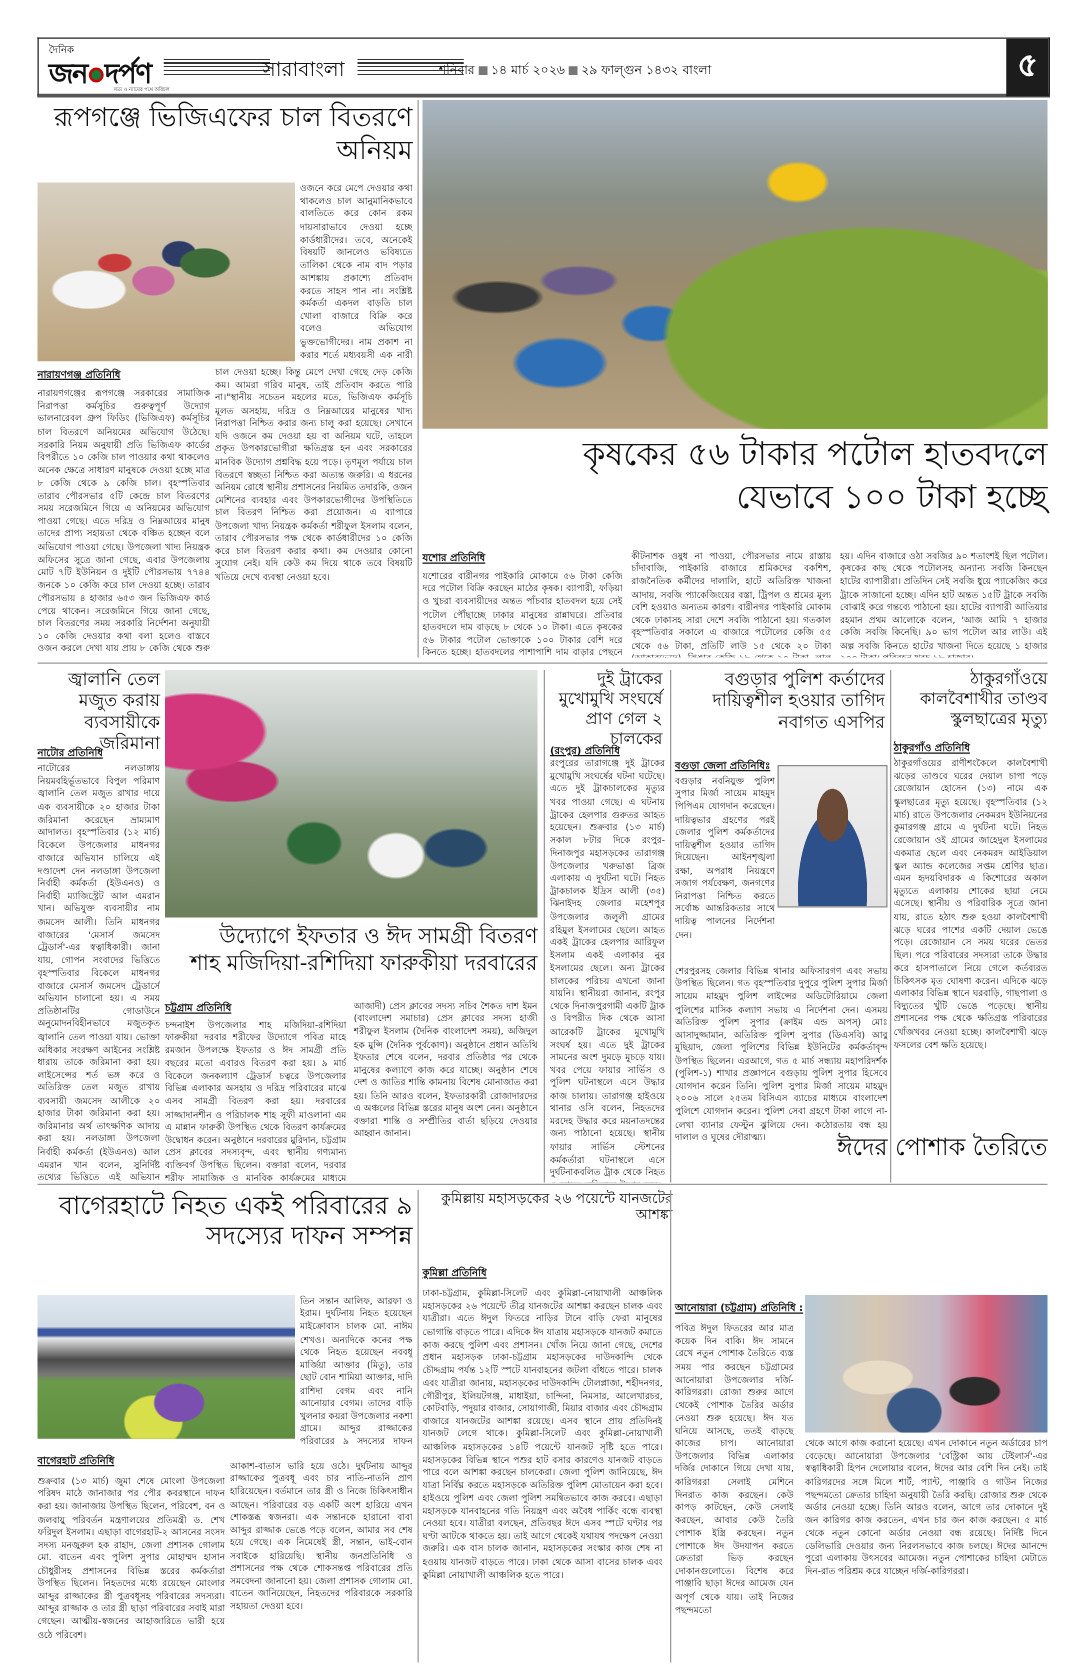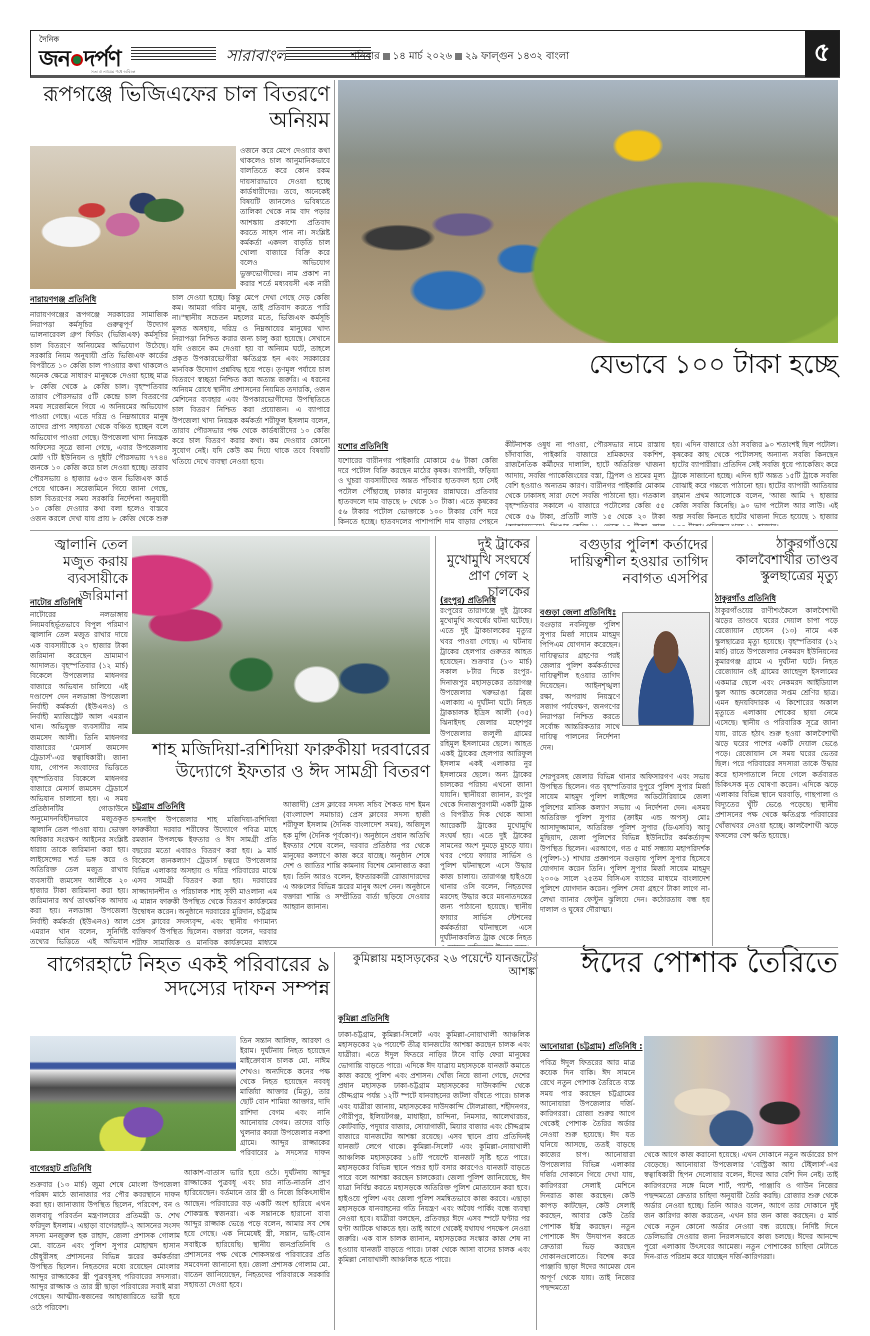--- a/index.html
+++ b/index.html
@@ -69,52 +69,53 @@
 </head>
 <body>
 
 <div class="abs masthead">
   <div class="abs logo-small">দৈনিক</div>
   <div class="abs logo-main">
     <span>জন</span><span class="logo-dot"></span><span>দর্পণ</span>
   </div>
   <div class="abs logo-tag">সত্য ও ন্যায়ের পথে অবিচল</div>
   <div class="abs rule-lines" style="left:100px; top:16px; width:85px;"></div>
-  <div class="abs section-name" style="left:195px;font-style:italic;">সারাবাংলা</div>
+  <div class="abs section-name" style="left:179px;">সারাবাংলা</div>
   <div class="abs rule-lines" style="left:255px; top:16px; width:85px;"></div>
   <div class="abs dateline" style="left:320px;">
     <span>শনিবার</span><span class="sq"></span><span>১৪ মার্চ ২০২৬</span><span class="sq"></span><span>২৯ ফাল্গুন ১৪৩২ বাংলা</span>
   </div>
   <div class="abs page-num">৫</div>
 </div>
 
 <a class="abs hl link-hl" href="#" style="left:30px; top:82px; width:300px; font-size:21px;">রূপগঞ্জে ভিজিএফের চাল বিতরণে অনিয়ম</a>
 <div class="abs photo ph-rice" style="left:30px; top:146px; width:206px; height:143px;"></div>
 <div class="abs body-text" style="left:240px; top:146px; width:90px; height:143px; overflow:hidden;">ওজনে করে মেপে দেওয়ার কথা থাকলেও চাল আনুমানিকভাবে বালতিতে করে কোন রকম দায়সারাভাবে দেওয়া হচ্ছে কার্ডধারীদের। তবে, অনেকেই বিষয়টি জানলেও ভবিষ্যতে তালিকা থেকে নাম বাদ পড়ার আশঙ্কায় প্রকাশ্যে প্রতিবাদ করতে সাহস পান না। সংশ্লিষ্ট কর্মকর্তা একদল বাড়তি চাল খোলা বাজারে বিক্রি করে বলেও অভিযোগ ভুক্তভোগীদের। নাম প্রকাশ না করার শর্তে মধ্যবয়সী এক নারী বলেন, "আমাদের বলা হয় ১০ কেজি</div>
 <div class="abs byline" style="left:30px; top:293px;">নারায়ণগঞ্জ প্রতিনিধি</div>
 <div class="abs body-text" style="left:30px; top:310px; width:138px; height:212px; overflow:hidden;">নারায়ণগঞ্জের রূপগঞ্জে সরকারের সামাজিক নিরাপত্তা কর্মসূচির গুরুত্বপূর্ণ উদ্যোগ ভালনারেবল গ্রুপ ফিডিং (ভিজিএফ) কর্মসূচির চাল বিতরণে অনিয়মের অভিযোগ উঠেছে। সরকারি নিয়ম অনুযায়ী প্রতি ভিজিএফ কার্ডের বিপরীতে ১০ কেজি চাল পাওয়ার কথা থাকলেও অনেক ক্ষেত্রে সাধারণ মানুষকে দেওয়া হচ্ছে মাত্র ৮ কেজি থেকে ৯ কেজি চাল। বৃহস্পতিবার তারাব পৌরসভার ৫টি কেন্দ্রে চাল বিতরণের সময় সরেজমিনে গিয়ে এ অনিয়মের অভিযোগ পাওয়া গেছে। এতে দরিদ্র ও নিম্নআয়ের মানুষ তাদের প্রাপ্য সহায়তা থেকে বঞ্চিত হচ্ছেন বলে অভিযোগ পাওয়া গেছে। উপজেলা খাদ্য নিয়ন্ত্রক অফিসের সূত্রে জানা গেছে, এবার উপজেলায় মোট ৭টি ইউনিয়ন ও দুইটি পৌরসভায় ৭৭৪৪ জনকে ১০ কেজি করে চাল দেওয়া হচ্ছে। তারাব পৌরসভায় ৪ হাজার ৬৫৩ জন ভিজিএফ কার্ড পেয়ে থাকেন। সরেজমিনে গিয়ে জানা গেছে, চাল বিতরণের সময় সরকারি নির্দেশনা অনুযায়ী ১০ কেজি দেওয়ার কথা বলা হলেও বাস্তবে ওজন করলে দেখা যায় প্রায় ৮ কেজি থেকে শুরু করে ৯ কেজি চাল রিলিফের নামে।</div>
 <div class="abs body-text" style="left:172px; top:293px; width:158px; height:229px; overflow:hidden;">চাল দেওয়া হচ্ছে। কিন্তু মেপে দেখা গেছে দেড় কেজি কম। আমরা গরিব মানুষ, তাই প্রতিবাদ করতে পারি না।"স্থানীয় সচেতন মহলের মতে, ভিজিএফ কর্মসূচি মূলত অসহায়, দরিদ্র ও নিম্নআয়ের মানুষের খাদ্য নিরাপত্তা নিশ্চিত করার জন্য চালু করা হয়েছে। সেখানে যদি ওজনে কম দেওয়া হয় বা অনিয়ম ঘটে, তাহলে প্রকৃত উপকারভোগীরা ক্ষতিগ্রস্ত হন এবং সরকারের মানবিক উদ্যোগ প্রশ্নবিদ্ধ হয়ে পড়ে। তৃণমূল পর্যায়ে চাল বিতরণে স্বচ্ছতা নিশ্চিত করা অত্যন্ত জরুরি। এ ধরনের অনিয়ম রোধে স্থানীয় প্রশাসনের নিয়মিত তদারকি, ওজন মেশিনের ব্যবহার এবং উপকারভোগীদের উপস্থিতিতে চাল বিতরণ নিশ্চিত করা প্রয়োজন। এ ব্যাপারে উপজেলা খাদ্য নিয়ন্ত্রক কর্মকর্তা শরীফুল ইসলাম বলেন, তারাব পৌরসভার পক্ষ থেকে কার্ডধারীদের ১০ কেজি করে চাল বিতরণ করার কথা। কম দেওয়ার কোনো সুযোগ নেই। যদি কেউ কম দিয়ে থাকে তবে বিষয়টি খতিয়ে দেখে ব্যবস্থা নেওয়া হবে।</div>
 
 <div class="abs photo ph-market" style="left:338px; top:80px; width:500px; height:263px;"></div>
 <a class="abs hl link-hl" href="#" style="left:338px; top:348px; width:500px; font-size:26px; line-height:1.3;">
+  <span style="display:block">কৃষকের ৫৬ টাকার পটোল হাতবদলে</span>
   <span style="display:block">যেভাবে ১০০ টাকা হচ্ছে</span>
 </a>
 <div class="abs byline" style="left:338px; top:440px;">যশোর প্রতিনিধি</div>
 <div class="abs body-text" style="left:338px; top:456px; width:160px; height:70px; overflow:hidden;">যশোরের বারীনগর পাইকারি মোকামে ৫৬ টাকা কেজি দরে পটোল বিক্রি করছেন মাঠের কৃষক। ব্যাপারী, ফড়িয়া ও খুচরা ব্যবসায়ীদের অন্তত পাঁচবার হাতবদল হয়ে সেই পটোল পৌঁছাচ্ছে ঢাকার মানুষের রান্নাঘরে। প্রতিবার হাতবদলে দাম বাড়ছে ৮ থেকে ১০ টাকা। এতে কৃষকের ৫৬ টাকার পটোল ভোক্তাকে ১০০ টাকার বেশি দরে কিনতে হচ্ছে। হাতবদলের পাশাপাশি দাম বাড়ার পেছনে ন্যায্যমূল্যে কৃষকের সার-</div>
 <div class="abs body-text" style="left:505px; top:440px; width:160px; height:86px; overflow:hidden;">কীটনাশক ওষুধ না পাওয়া, পৌরসভার নামে রাস্তায় চাঁদাবাজি, পাইকারি বাজারে শ্রমিকদের বকশিশ, রাজনৈতিক কর্মীদের দালালি, হাটে অতিরিক্ত খাজনা আদায়, সবজি প্যাকেজিংয়ের বস্তা, ট্রিপল ও শ্রমের মূল্য বেশি হওয়াও অন্যতম কারণ। বারীনগর পাইকারি মোকাম থেকে ঢাকাসহ সারা দেশে সবজি পাঠানো হয়। গতকাল বৃহস্পতিবার সকালে এ বাজারে পটোলের কেজি ৫৫ থেকে ৫৬ টাকা, প্রতিটি লাউ ১৫ থেকে ২০ টাকা (আকারভেদে), ঝিঙার কেজি ১৮ থেকে ২০ টাকা, লাল বেগুন ১৭ থেকে ১৮ টাকা কেজি দরে পাইকারি বেচাবিক্রি</div>
 <div class="abs body-text" style="left:672px; top:440px; width:166px; height:86px; overflow:hidden;">হয়। এদিন বাজারে ওঠা সবজির ৯০ শতাংশই ছিল পটোল। কৃষকের কাছ থেকে পটোলসহ অন্যান্য সবজি কিনছেন হাটের ব্যাপারীরা। প্রতিদিন সেই সবজি ধুয়ে প্যাকেজিং করে ট্রাকে সাজানো হচ্ছে। এদিন হাট অন্তত ১৫টি ট্রাকে সবজি বোঝাই করে গন্তব্যে পাঠানো হয়। হাটের ব্যাপারী আতিয়ার রহমান প্রথম আলোকে বলেন, 'আজ আমি ৭ হাজার কেজি সবজি কিনেছি। ৯০ ভাগ পটোল আর লাউ। এই অল্প সবজি কিনতে হাটের খাজনা দিতে হয়েছে ১ হাজার ২০০ টাকা। পরিবহন খরচ ১৮ হাজার।</div>
 
 <a class="abs hl link-hl" href="#" style="left:30px; top:536px; width:98px; font-size:14px;">জ্বালানি তেল মজুত করায় ব্যবসায়ীকে জরিমানা</a>
 <div class="abs byline" style="left:30px; top:596px;">নাটোর প্রতিনিধি</div>
 <div class="abs body-text" style="left:30px; top:610px; width:98px; height:335px; overflow:hidden;">নাটোরের নলডাঙ্গায় নিয়মবহির্ভূতভাবে বিপুল পরিমাণ জ্বালানি তেল মজুত রাখার দায়ে এক ব্যবসায়ীকে ২০ হাজার টাকা জরিমানা করেছেন ভ্রাম্যমাণ আদালত। বৃহস্পতিবার (১২ মার্চ) বিকেলে উপজেলার মাধনগর বাজারে অভিযান চালিয়ে এই দণ্ডাদেশ দেন নলডাঙ্গা উপজেলা নির্বাহী কর্মকর্তা (ইউএনও) ও নির্বাহী ম্যাজিস্ট্রেট আল এমরান খান। অভিযুক্ত ব্যবসায়ীর নাম জমসেদ আলী। তিনি মাধনগর বাজারের 'মেসার্স জমসেদ ট্রেডার্স'-এর স্বত্বাধিকারী। জানা যায়, গোপন সংবাদের ভিত্তিতে বৃহস্পতিবার বিকেলে মাধনগর বাজারে মেসার্স জমসেদ ট্রেডার্সে অভিযান চালানো হয়। এ সময় প্রতিষ্ঠানটির গোডাউনে অনুমোদনবিহীনভাবে মজুতকৃত জ্বালানি তেল পাওয়া যায়। ভোক্তা অধিকার সংরক্ষণ আইনের সংশ্লিষ্ট ধারায় তাকে জরিমানা করা হয়। লাইসেন্সের শর্ত ভঙ্গ করে ও অতিরিক্ত তেল মজুত রাখায় ব্যবসায়ী জমসেদ আলীকে ২০ হাজার টাকা জরিমানা করা হয়। জরিমানার অর্থ তাৎক্ষণিক আদায় করা হয়। নলডাঙ্গা উপজেলা নির্বাহী কর্মকর্তা (ইউএনও) আল এমরান খান বলেন, সুনির্দিষ্ট তথ্যের ভিত্তিতে এই অভিযান পরিচালনা করা হয়েছে। নিয়মবহির্ভূতভাবে তেল মজুত রাখায় প্রমাণ মেলায় এই ব্যবস্থা নেওয়া হয়েছে। মজুতকৃত তেল নির্ধারিত সরকারি দামে সাধারণ ক্রেতাদের কাছে বিক্রি করার শর্তে ওই ব্যবসায়ীর কাছ থেকে মুচলেকা নেওয়া হয়েছে।</div>
 
 <div class="abs photo ph-iftar" style="left:132px; top:536px; width:298px; height:198px;"></div>
 <a class="abs hl link-hl" href="#" style="left:132px; top:738px; width:298px; font-size:17px; line-height:1.3;">
+  <span style="display:block">উদ্যোগে ইফতার ও ঈদ সামগ্রী বিতরণ</span>
   <span style="display:block">শাহ মজিদিয়া-রশিদিয়া ফারুকীয়া দরবারের</span>
-  <span style="display:block">উদ্যোগে ইফতার ও ঈদ সামগ্রী বিতরণ</span>
 </a>
 <div class="abs byline" style="left:132px; top:800px;text-align:center;">চট্টগ্রাম প্রতিনিধি</div>
 <div class="abs body-text" style="left:132px; top:815px; width:145px; height:130px; overflow:hidden;">চন্দনাইশ উপজেলার শাহ মজিদিয়া-রশিদিয়া ফারুকীয়া দরবার শরীফের উদ্যোগে পবিত্র মাহে রমজান উপলক্ষে ইফতার ও ঈদ সামগ্রী প্রতি বছরের মতো এবারও বিতরণ করা হয়। ৯ মার্চ বিকেলে জনকল্যাণ ট্রেডার্স চত্বরে উপজেলার বিভিন্ন এলাকার অসহায় ও দরিদ্র পরিবারের মাঝে এসব সামগ্রী বিতরণ করা হয়। দরবারের সাজ্জাদানশীন ও পরিচালক শাহ সূফী মাওলানা এম এ মান্নান ফারুকী উপস্থিত থেকে বিতরণ কার্যক্রমের উদ্বোধন করেন। অনুষ্ঠানে দরবারের মুরিদান, চট্টগ্রাম প্রেস ক্লাবের সদস্যবৃন্দ, এবং স্থানীয় গণ্যমান্য ব্যক্তিবর্গ উপস্থিত ছিলেন। বক্তারা বলেন, দরবার শরীফ সামাজিক ও মানবিক কার্যক্রমের মাধ্যমে মানুষের পাশে দাঁড়াচ্ছে।</div>
 <div class="abs body-text" style="left:283px; top:800px; width:147px; height:145px; overflow:hidden;">আজাদী) প্রেস ক্লাবের সদস্য সচিব শৈকত দাশ ইমন (বাংলাদেশ সমাচার) প্রেস ক্লাবের সদস্য হাজী শরীফুল ইসলাম (দৈনিক বাংলাদেশ সময়), অজিদুল হক মুন্সি (দৈনিক পূর্বকোণ)। অনুষ্ঠানে প্রধান অতিথি ইফতার শেষে বলেন, দরবার প্রতিষ্ঠার পর থেকে মানুষের কল্যাণে কাজ করে যাচ্ছে। অনুষ্ঠান শেষে দেশ ও জাতির শান্তি কামনায় বিশেষ মোনাজাত করা হয়। তিনি আরও বলেন, ইফতারকারী রোজাদারদের এ অঞ্চলের বিভিন্ন স্তরের মানুষ অংশ নেন। অনুষ্ঠানে বক্তারা শান্তি ও সম্প্রীতির বার্তা ছড়িয়ে দেওয়ার আহ্বান জানান।</div>
 
 <a class="abs hl link-hl" href="#" style="left:440px; top:536px; width:90px; font-size:13px;">দুই ট্রাকের মুখোমুখি সংঘর্ষে প্রাণ গেল ২ চালকের</a>
 <div class="abs byline" style="left:440px; top:594px;">(রংপুর) প্রতিনিধি</div>
 <div class="abs body-text" style="left:440px; top:606px; width:92px; height:340px; overflow:hidden;">রংপুরের তারাগঞ্জে দুই ট্রাকের মুখোমুখি সংঘর্ষের ঘটনা ঘটেছে। এতে দুই ট্রাকচালকের মৃত্যুর খবর পাওয়া গেছে। এ ঘটনায় ট্রাকের হেলপার গুরুতর আহত হয়েছেন। শুক্রবার (১৩ মার্চ) সকাল ৮টার দিকে রংপুর-দিনাজপুর মহাসড়কের তারাগঞ্জ উপজেলার খরুভাঙা ব্রিজ এলাকায় এ দুর্ঘটনা ঘটে। নিহত ট্রাকচালক ইদ্রিস আলী (৩৫) ঝিনাইদহ জেলার মহেশপুর উপজেলার জলুলী গ্রামের রহিমুল ইসলামের ছেলে। আহত একই ট্রাকের হেলপার আরিফুল ইসলাম একই এলাকার নুর ইসলামের ছেলে। অন্য ট্রাকের চালকের পরিচয় এখনো জানা যায়নি। স্থানীয়রা জানান, রংপুর থেকে দিনাজপুরগামী একটি ট্রাক ও বিপরীত দিক থেকে আসা আরেকটি ট্রাকের মুখোমুখি সংঘর্ষ হয়। এতে দুই ট্রাকের সামনের অংশ দুমড়ে মুচড়ে যায়। খবর পেয়ে ফায়ার সার্ভিস ও পুলিশ ঘটনাস্থলে এসে উদ্ধার কাজ চালায়। তারাগঞ্জ হাইওয়ে থানার ওসি বলেন, নিহতদের মরদেহ উদ্ধার করে ময়নাতদন্তের জন্য পাঠানো হয়েছে। স্থানীয় ফায়ার সার্ভিস স্টেশনের কর্মকর্তারা ঘটনাস্থলে এসে দুর্ঘটনাকবলিত ট্রাক থেকে নিহত ও আহত ব্যক্তিদের উদ্ধার করে।</div>
 
 <a class="abs hl link-hl" href="#" style="left:540px; top:536px; width:168px; font-size:14px;">বগুড়ার পুলিশ কর্তাদের দায়িত্বশীল হওয়ার তাগিদ নবাগত এসপির</a>
@@ -131,21 +132,21 @@
 <div class="abs photo ph-funeral" style="left:30px; top:1036px; width:206px; height:115px;"></div>
 <div class="abs body-text" style="left:240px; top:1036px; width:90px; height:125px; overflow:hidden;">তিন সন্তান আলিফ, আরফা ও ইরাম। দুর্ঘটনায় নিহত হয়েছেন মাইক্রোবাস চালক মো. নাঈম শেখও। অন্যদিকে কনের পক্ষ থেকে নিহত হয়েছেন নববধূ মার্জিয়া আক্তার (মিতু), তার ছোট বোন শামিয়া আক্তার, দাদি রাশিদা বেগম এবং নানি আনোয়ার বেগম। তাদের বাড়ি খুলনার কয়রা উপজেলার নকশা গ্রামে। আব্দুর রাজ্জাকের পরিবারের ৯ সদস্যের দাফন সম্পন্ন হলেও শোকের মাতম থামেনি।</div>
 <div class="abs byline" style="left:30px; top:1162px;">বাগেরহাট প্রতিনিধি</div>
 <div class="abs body-text" style="left:30px; top:1180px; width:150px; height:150px; overflow:hidden;">শুক্রবার (১৩ মার্চ) জুমা শেষে মোংলা উপজেলা পরিষদ মাঠে জানাজার পর পৌর কবরস্থানে দাফন করা হয়। জানাজায় উপস্থিত ছিলেন, পরিবেশ, বন ও জলবায়ু পরিবর্তন মন্ত্রণালয়ের প্রতিমন্ত্রী ড. শেখ ফরিদুল ইসলাম। এছাড়া বাগেরহাট-২ আসনের সংসদ সদস্য মনজুরুল হক রাহাদ, জেলা প্রশাসক গোলাম মো. বাতেন এবং পুলিশ সুপার মোহাম্মদ হাসান চৌধুরীসহ প্রশাসনের বিভিন্ন স্তরের কর্মকর্তারা উপস্থিত ছিলেন। নিহতদের মধ্যে রয়েছেন মোংলার আব্দুর রাজ্জাকের স্ত্রী পুত্রবধূসহ পরিবারের সদস্যরা। আব্দুর রাজ্জাক ও তার স্ত্রী ছাড়া পরিবারের সবাই মারা গেছেন। আত্মীয়-স্বজনের আহাজারিতে ভারী হয়ে ওঠে পরিবেশ।</div>
 <div class="abs body-text" style="left:184px; top:1168px; width:146px; height:162px; overflow:hidden;">আকাশ-বাতাস ভারি হয়ে ওঠে। দুর্ঘটনায় আব্দুর রাজ্জাকের পুত্রবধূ এবং চার নাতি-নাতনি প্রাণ হারিয়েছেন। বর্তমানে তার স্ত্রী ও নিজে চিকিৎসাধীন আছেন। পরিবারের বড় একটি অংশ হারিয়ে এখন শোকস্তব্ধ স্বজনরা। এক সন্তানকে হারানো বাবা আব্দুর রাজ্জাক ভেঙে পড়ে বলেন, আমার সব শেষ হয়ে গেছে। এক নিমেষেই স্ত্রী, সন্তান, ভাই-বোন সবাইকে হারিয়েছি। স্থানীয় জনপ্রতিনিধি ও প্রশাসনের পক্ষ থেকে শোকসন্তপ্ত পরিবারের প্রতি সমবেদনা জানানো হয়। জেলা প্রশাসক গোলাম মো. বাতেন জানিয়েছেন, নিহতদের পরিবারকে সরকারি সহায়তা দেওয়া হবে।</div>
 
 <a class="abs hl link-hl" href="#" style="left:338px; top:952px; width:200px; font-size:11px;">কুমিল্লায় মহাসড়কের ২৬ পয়েন্টে যানজটের আশঙ্কা</a>
 <div class="abs byline" style="left:338px; top:1012px;">কুমিল্লা প্রতিনিধি</div>
 <div class="abs body-text" style="left:338px; top:1030px; width:192px; height:300px; overflow:hidden;">ঢাকা-চট্টগ্রাম, কুমিল্লা-সিলেট এবং কুমিল্লা-নোয়াখালী আঞ্চলিক মহাসড়কের ২৬ পয়েন্টে তীব্র যানজটের আশঙ্কা করছেন চালক এবং যাত্রীরা। এতে ঈদুল ফিতরে নাড়ির টানে বাড়ি ফেরা মানুষের ভোগান্তি বাড়তে পারে। এদিকে ঈদ যাত্রায় মহাসড়কে যানজট কমাতে কাজ করছে পুলিশ এবং প্রশাসন। খোঁজ নিয়ে জানা গেছে, দেশের প্রধান মহাসড়ক ঢাকা-চট্টগ্রাম মহাসড়কের দাউদকান্দি থেকে চৌদ্দগ্রাম পর্যন্ত ১২টি স্পটে যানবাহনের জটলা বাঁধতে পারে। চালক এবং যাত্রীরা জানায়, মহাসড়কের দাউদকান্দি টোলপ্লাজা, শহীদনগর, গৌরীপুর, ইলিয়টগঞ্জ, মাধাইয়া, চান্দিনা, নিমসার, আলেখারচর, কোটবাড়ি, পদুয়ার বাজার, সোয়াগাজী, মিয়ার বাজার এবং চৌদ্দগ্রাম বাজারে যানজটের আশঙ্কা রয়েছে। এসব স্থানে প্রায় প্রতিদিনই যানজট লেগে থাকে। কুমিল্লা-সিলেট এবং কুমিল্লা-নোয়াখালী আঞ্চলিক মহাসড়কের ১৪টি পয়েন্টে যানজট সৃষ্টি হতে পারে। মহাসড়কের বিভিন্ন স্থানে পশুর হাট বসার কারণেও যানজট বাড়তে পারে বলে আশঙ্কা করছেন চালকেরা। জেলা পুলিশ জানিয়েছে, ঈদ যাত্রা নির্বিঘ্ন করতে মহাসড়কে অতিরিক্ত পুলিশ মোতায়েন করা হবে। হাইওয়ে পুলিশ এবং জেলা পুলিশ সমন্বিতভাবে কাজ করবে। এছাড়া মহাসড়কে যানবাহনের গতি নিয়ন্ত্রণ এবং অবৈধ পার্কিং বন্ধে ব্যবস্থা নেওয়া হবে। যাত্রীরা বলছেন, প্রতিবছর ঈদে এসব স্পটে ঘণ্টার পর ঘণ্টা আটকে থাকতে হয়। তাই আগে থেকেই যথাযথ পদক্ষেপ নেওয়া জরুরি। এক বাস চালক জানান, মহাসড়কের সংস্কার কাজ শেষ না হওয়ায় যানজট বাড়তে পারে। ঢাকা থেকে আসা বাসের চালক এবং কুমিল্লা নোয়াখালী আঞ্চলিক হতে পারে।</div>
 
-<a class="abs hl link-hl" href="#" style="left:540px; top:944px; width:298px; font-size:29px; line-height:1.3;">
+<a class="abs hl link-hl" href="#" style="left:540px; top:906px; width:298px; font-size:19px; line-height:1.3;">
   <span style="display:block">ঈদের পোশাক তৈরিতে</span>
 </a>
 <div class="abs byline" style="left:540px; top:1040px;">আনোয়ারা (চট্টগ্রাম) প্রতিনিধি :</div>
 <div class="abs body-text" style="left:540px; top:1058px; width:95px; height:272px; overflow:hidden;">পবিত্র ঈদুল ফিতরের আর মাত্র কয়েক দিন বাকি। ঈদ সামনে রেখে নতুন পোশাক তৈরিতে ব্যস্ত সময় পার করছেন চট্টগ্রামের আনোয়ারা উপজেলার দর্জি-কারিগররা। রোজা শুরুর আগে থেকেই পোশাক তৈরির অর্ডার নেওয়া শুরু হয়েছে। ঈদ যত ঘনিয়ে আসছে, ততই বাড়ছে কাজের চাপ। আনোয়ারা উপজেলার বিভিন্ন এলাকার দর্জির দোকানে গিয়ে দেখা যায়, কারিগররা সেলাই মেশিনে দিনরাত কাজ করছেন। কেউ কাপড় কাটছেন, কেউ সেলাই করছেন, আবার কেউ তৈরি পোশাক ইস্ত্রি করছেন। নতুন পোশাকে ঈদ উদযাপন করতে ক্রেতারা ভিড় করছেন দোকানগুলোতে। বিশেষ করে পাঞ্জাবি ছাড়া ঈদের আমেজ যেন অপূর্ণ থেকে যায়। তাই নিজের পছন্দমতো</div>
 <div class="abs photo ph-tailor" style="left:644px; top:1036px; width:194px; height:110px;"></div>
 <div class="abs body-text" style="left:644px; top:1150px; width:194px; height:180px; overflow:hidden;">থেকে আগে কাজ করানো হয়েছে। এখন দোকানে নতুন অর্ডারের চাপ বেড়েছে। আনোয়ারা উপজেলার 'বেস্ট্রিকা আয় টেইলার্স'-এর স্বত্বাধিকারী হিপন দেলোয়ার বলেন, ঈদের আর বেশি দিন নেই। তাই কারিগরদের সঙ্গে মিলে শার্ট, প্যান্ট, পাঞ্জাবি ও গাউন নিজের পছন্দমতো ক্রেতার চাহিদা অনুযায়ী তৈরি করছি। রোজার শুরু থেকে অর্ডার নেওয়া হচ্ছে। তিনি আরও বলেন, আগে তার দোকানে দুই জন কারিগর কাজ করতেন, এখন চার জন কাজ করছেন। ৫ মার্চ থেকে নতুন কোনো অর্ডার নেওয়া বন্ধ রয়েছে। নির্দিষ্ট দিনে ডেলিভারি দেওয়ার জন্য নিরলসভাবে কাজ চলছে। ঈদের আনন্দে পুরো এলাকায় উৎসবের আমেজ। নতুন পোশাকের চাহিদা মেটাতে দিন-রাত পরিশ্রম করে যাচ্ছেন দর্জি-কারিগররা।</div>
 
 <div class="abs col-rule" style="left:334px; top:80px; height:446px;"></div>
 <div class="abs col-rule" style="left:30px; top:530px; width:808px; height:1px;"></div>
 <div class="abs col-rule" style="left:435px; top:536px; height:410px;"></div>

